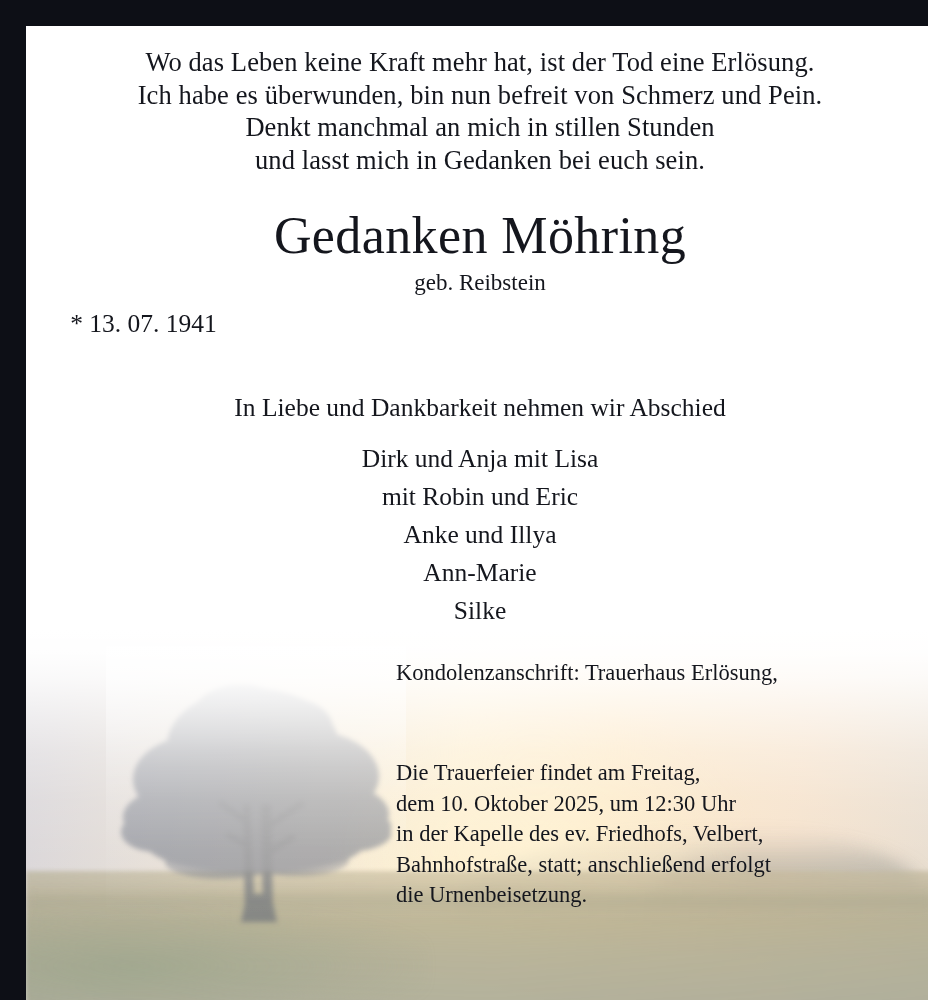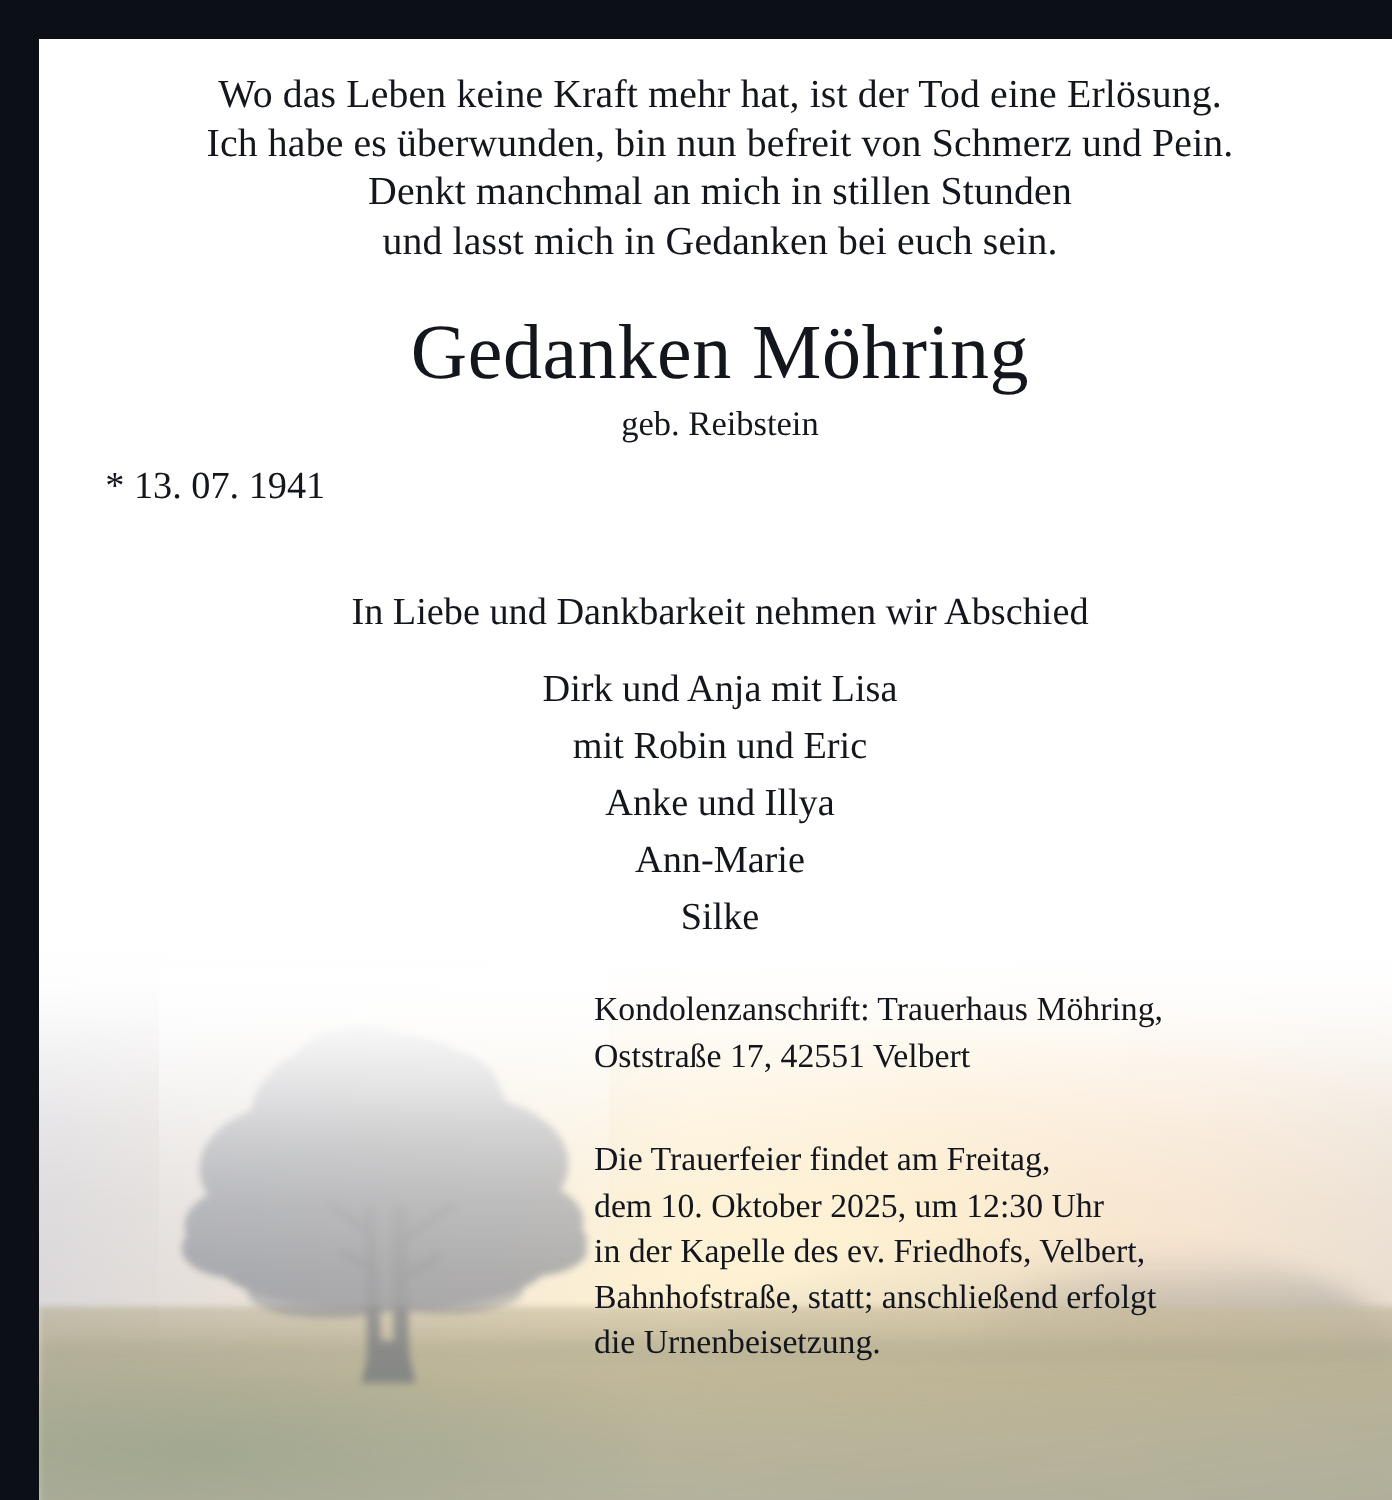--- a/index.html
+++ b/index.html
@@ -340,22 +340,21 @@
 
       <div class="family">
         <span class="fline">Dirk und Anja mit Lisa</span>
         <span class="fline">mit Robin und Eric</span>
         <span class="fline">Anke und Illya</span>
         <span class="fline">Ann-Marie</span>
         <span class="fline">Silke</span>
       </div>
 
       <div class="info" id="condolence">
-        <span class="iline">Kondolenzanschrift: Trauerhaus Möhring,</span>
-        <span class="iline">Oststraße 17, 42551 Velbert</span>
+        <span class="iline">Kondolenzanschrift: Trauerhaus Erlösung,</span>
       </div>
 
       <div class="info" id="service">
         <span class="iline">Die Trauerfeier findet am Freitag,</span>
         <span class="iline">dem 10. Oktober 2025, um 12:30 Uhr</span>
         <span class="iline">in der Kapelle des ev. Friedhofs, Velbert,</span>
         <span class="iline">Bahnhofstraße, statt; anschließend erfolgt</span>
         <span class="iline">die Urnenbeisetzung.</span>
       </div>
 

